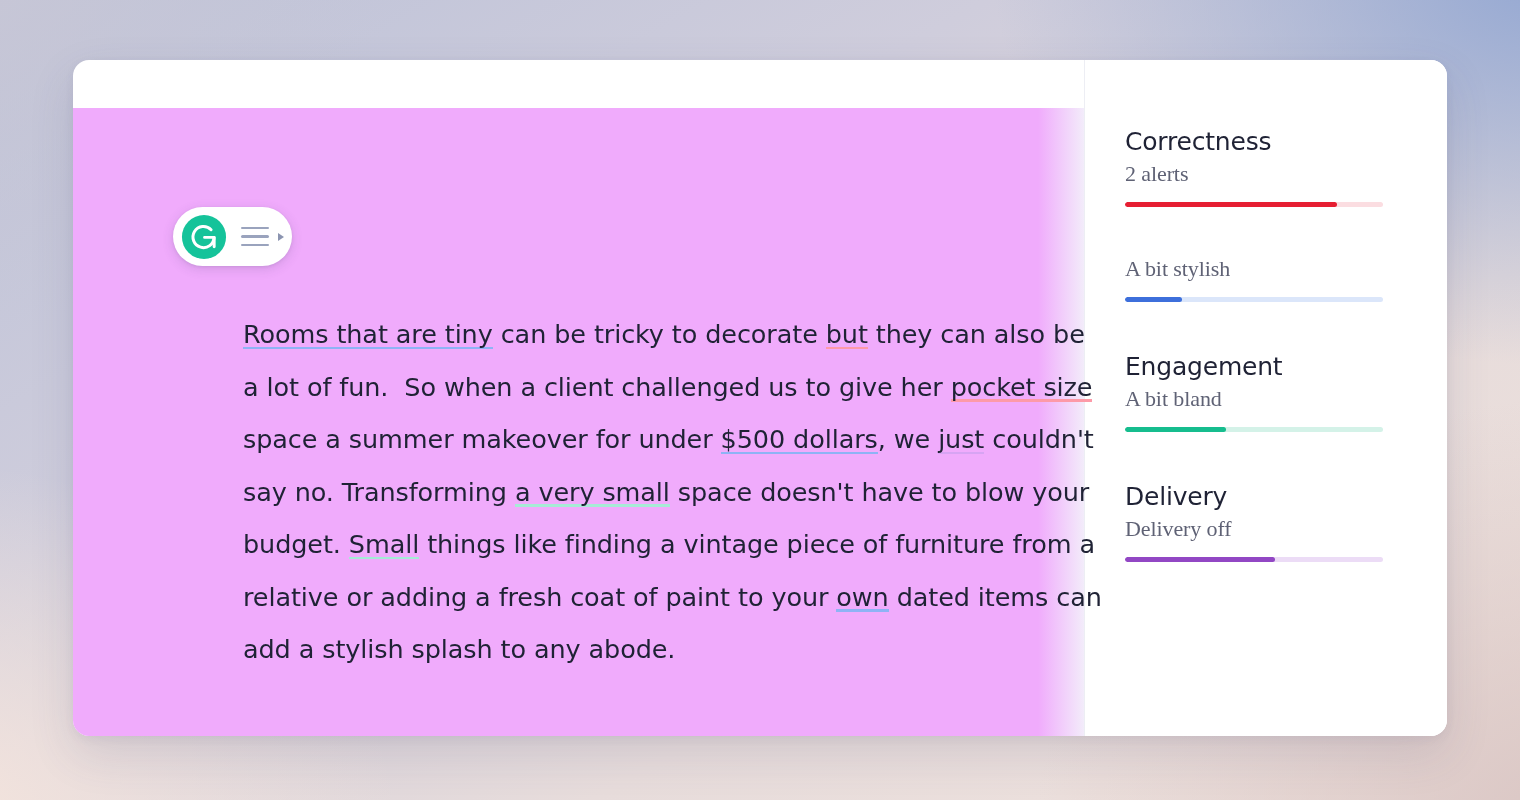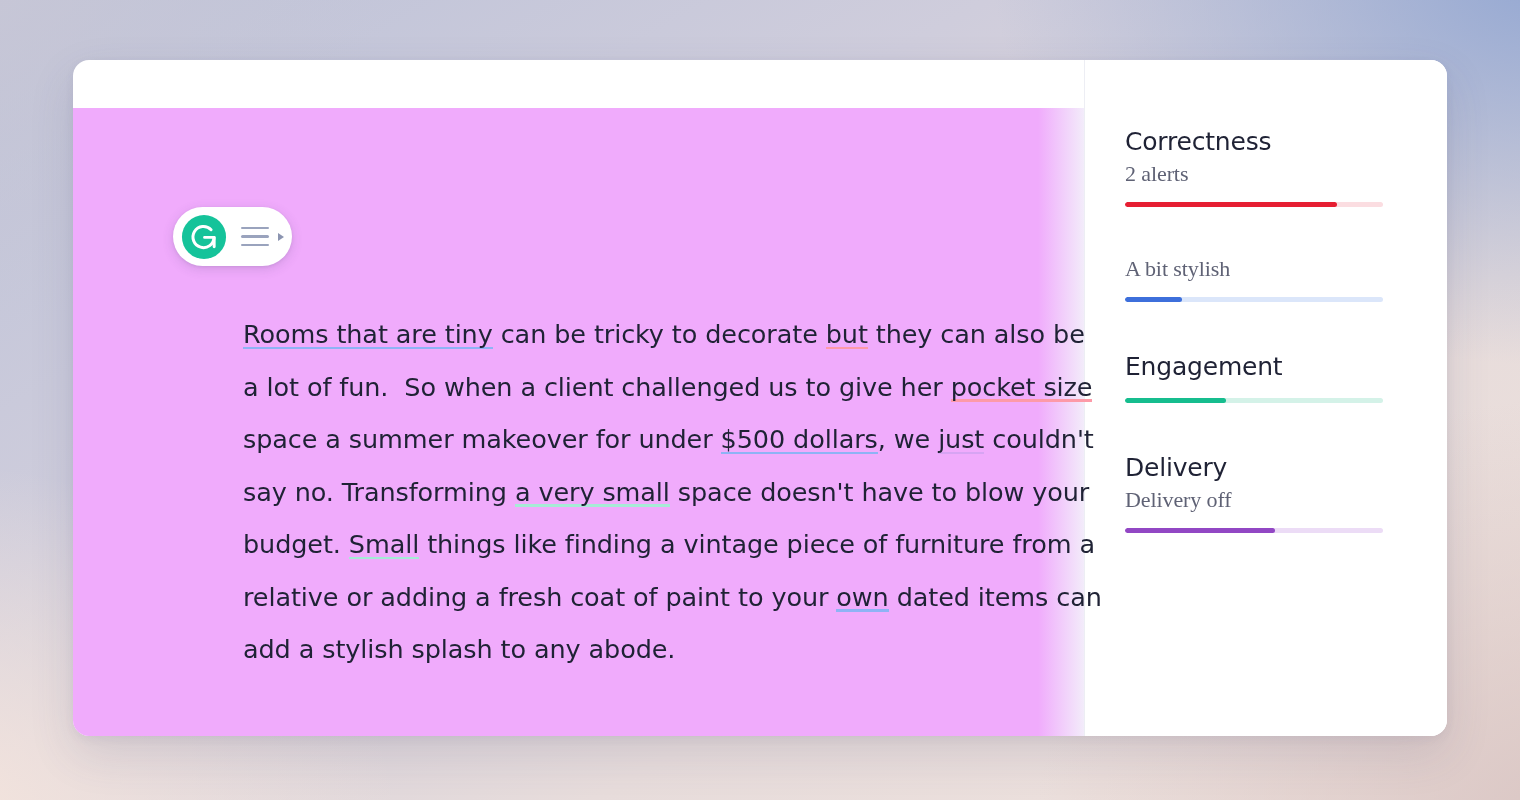--- a/index.html
+++ b/index.html
@@ -207,20 +207,21 @@
         </div>
       </div>
       <div class="score-block">
         <div class="score-sub">A bit stylish</div>
         <div class="score-bar" style="background: rgb(219, 230, 250);">
           <span style="width: 22%; background: rgb(61, 111, 219);"></span>
         </div>
       </div>
       <div class="score-block">
         <div class="score-title">Engagement</div>
+        <div class="score-sub">A bit bland</div>
         <div class="score-bar" style="background: rgb(212, 242, 232);">
           <span style="width: 39%; background: rgb(22, 189, 142);"></span>
         </div>
       </div>
       <div class="score-block">
         <div class="score-title">Delivery</div>
         <div class="score-sub">Delivery off</div>
         <div class="score-bar" style="background: rgb(236, 220, 246);">
           <span style="width: 58%; background: rgb(146, 71, 196);"></span>
         </div>

